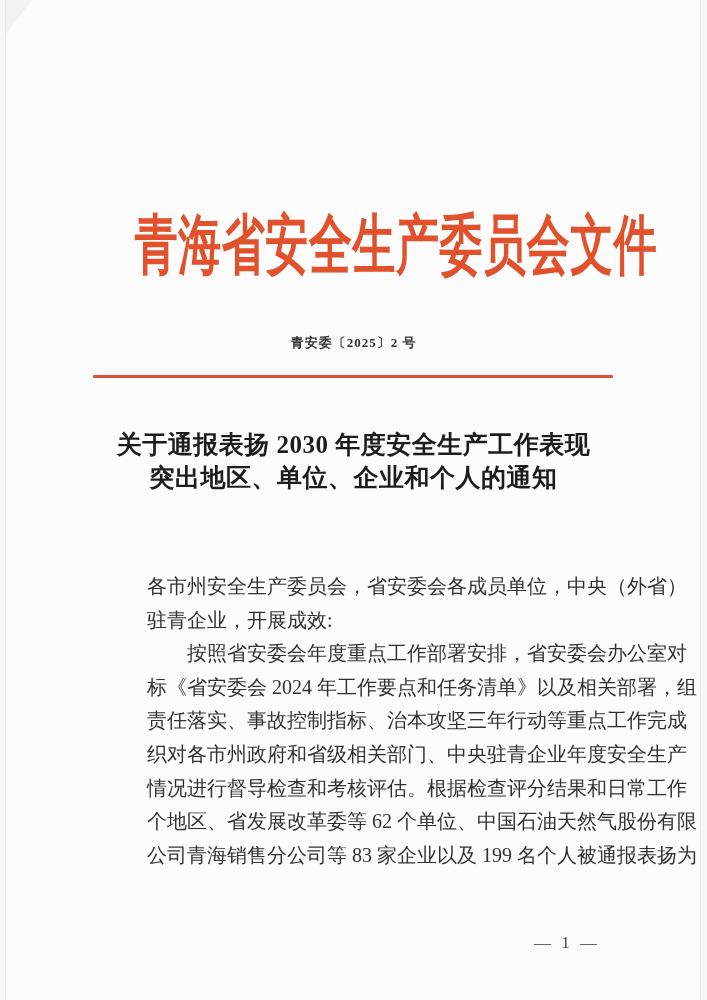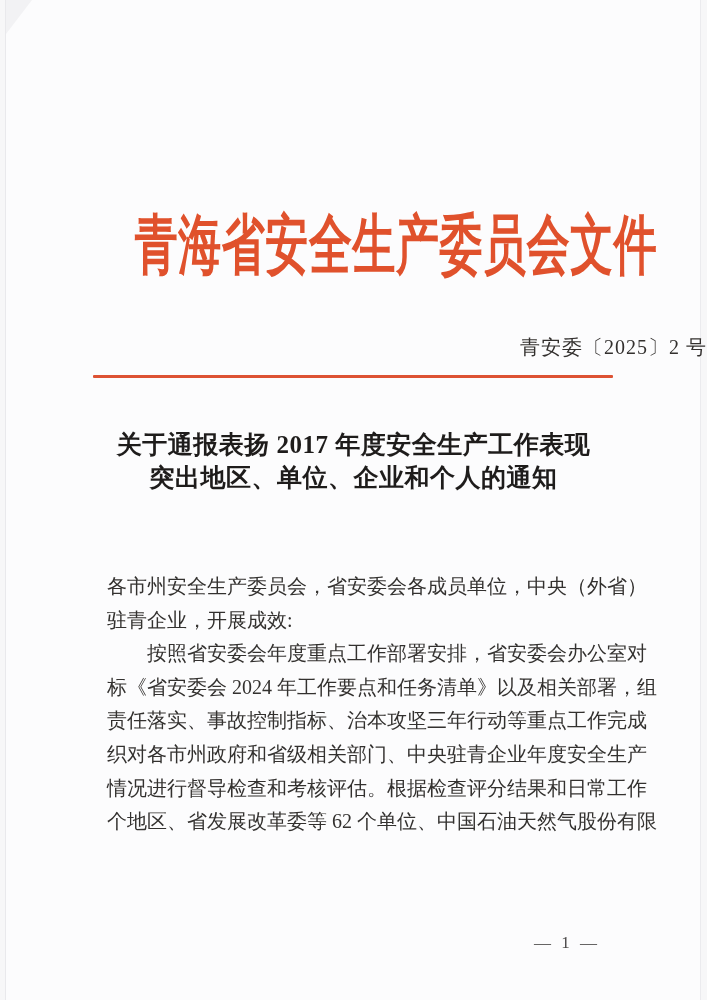--- a/index.html
+++ b/index.html
@@ -49,24 +49,25 @@
     letter-spacing: 1px;
     transform: scaleX(0.66);
     transform-origin: center;
     color: #e0512c;
   }
   .doc-number {
     position: absolute;
     top: 334px;
     left: 0;
     right: 0;
-    text-align: right;
-    font-size: 20px;
+    text-align: center;
+    font-size: 13px;
     letter-spacing: 1px;
     color: #33302e;
+    font-weight: bold;
   }
   .red-rule {
     position: absolute;
     top: 375px;
     left: 93px;
     width: 520px;
     height: 3px;
     background: #dd5233;
     border-radius: 1px;
   }
@@ -88,20 +89,21 @@
     left: 107px;
     width: 506px;
     font-size: 20px;
     line-height: 33.6px;
     color: #33312f;
   }
   .body-line {
     text-align: justify;
     text-align-last: justify;
     white-space: nowrap;
+    margin-left: 40px;
   }
   .body-line.short {
     text-align-last: left;
     white-space: normal;
   }
   .body-line.indent {
     text-indent: 2em;
   }
   .page-number {
     position: absolute;
@@ -121,28 +123,29 @@
 
 <div class="red-header">
   <span class="stretch" style="color: rgb(224, 81, 44);">青海省安全生产委员会文件</span>
 </div>
 
 <div class="doc-number">青安委〔2025〕2 号</div>
 
 <div class="red-rule" style="background: rgb(221, 82, 51);"></div>
 
 <div class="doc-title">
-  <div>关于通报表扬 2017 年度安全生产工作表现</div>
+  <div>关于通报表扬 2030 年度安全生产工作表现</div>
   <div>突出地区、单位、企业和个人的通知</div>
 </div>
 
 <div class="doc-body" style="color: rgb(51, 49, 47);">
   <div class="body-line">各市州安全生产委员会，省安委会各成员单位，中央（外省）</div>
   <div class="body-line short">驻青企业，开展成效:</div>
   <div class="body-line indent">按照省安委会年度重点工作部署安排，省安委会办公室对</div>
   <div class="body-line">标《省安委会 2024 年工作要点和任务清单》以及相关部署，组</div>
   <div class="body-line">责任落实、事故控制指标、治本攻坚三年行动等重点工作完成</div>
   <div class="body-line">织对各市州政府和省级相关部门、中央驻青企业年度安全生产</div>
   <div class="body-line">情况进行督导检查和考核评估。根据检查评分结果和日常工作</div>
   <div class="body-line">个地区、省发展改革委等 62 个单位、中国石油天然气股份有限</div>
+  <div class="body-line">公司青海销售分公司等 83 家企业以及 199 名个人被通报表扬为</div>
 </div>
 
 <div class="page-number">— 1 —</div>
 
 </body></html>

